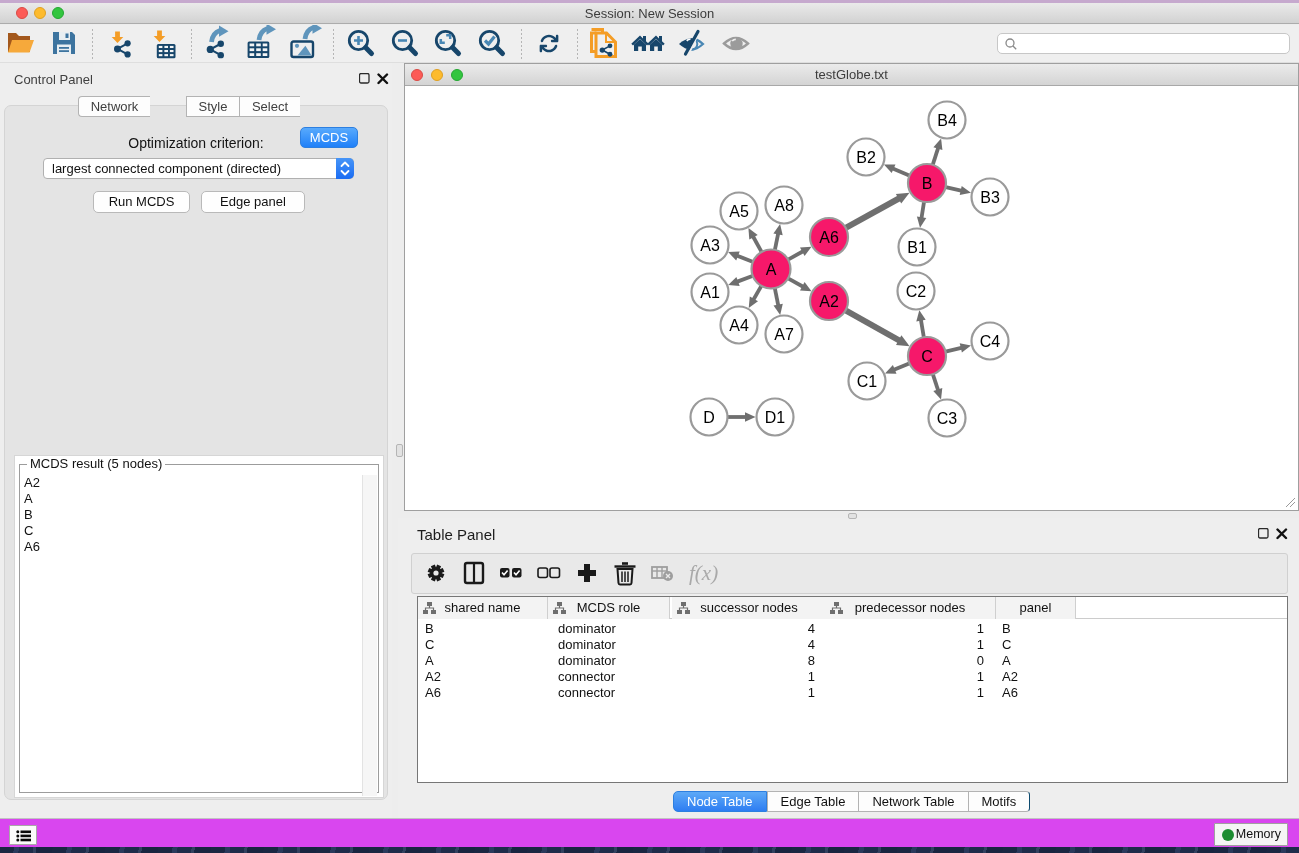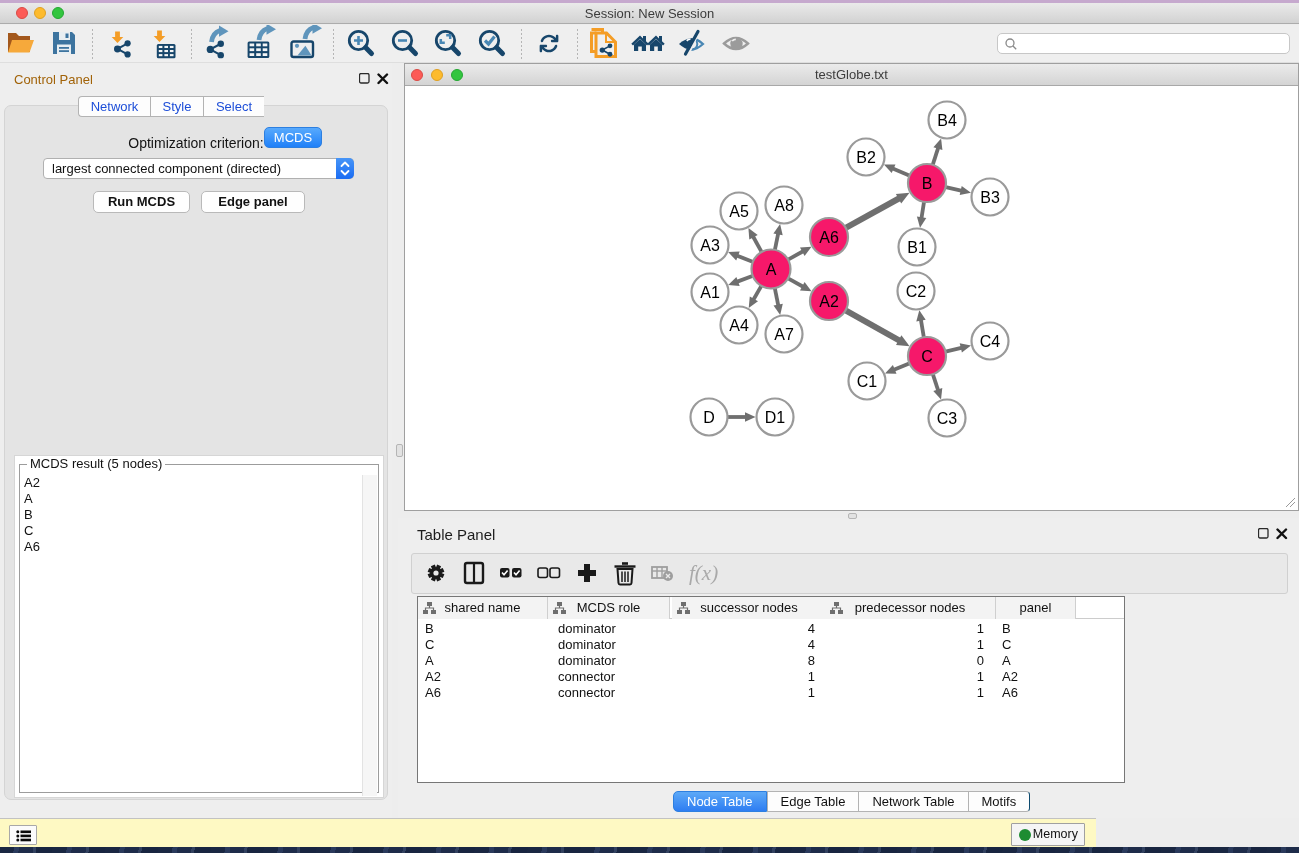--- a/index.html
+++ b/index.html
@@ -11,53 +11,53 @@
 #deskBot { left:0; top:847px; width:1299px; height:6px; background:repeating-linear-gradient(100deg,#1a2742 0 14px,#2a3a5c 14px 19px,#1e2c4a 19px 33px,#32415f 33px 36px,#182540 36px 52px); }
 
 #titlebar { left:0; top:3px; width:1299px; height:21px; background:linear-gradient(#eaeaea,#d2d2d2); border-bottom:1px solid #acacac; }
 #titlebar .title { width:100%; text-align:center; font-size:13px; color:#3c3c3c; line-height:21px; }
 .tl { position:absolute; width:12px; height:12px; border-radius:50%; top:4px; }
 
 #toolbar { left:0; top:25px; width:1299px; height:38px; background:#efefef; border-bottom:1px solid #dedede; }
 .tsep { position:absolute; top:4px; width:1px; height:30px; background-image:linear-gradient(#b5b5b5 50%, rgba(0,0,0,0) 50%); background-size:1px 4px; }
 
 #cpanel { left:0; top:63px; width:392px; height:755px; background:#eeeeee; }
-#cpHeader { left:14px; top:9px; font-size:13px; color:#a16207; }
+#cpHeader { left:14px; top:9px; font-size:13px; color:#404040; }
 #cpInner { left:4px; top:42px; width:384px; height:695px; background:#e4e4e4; border:1px solid #d4d4d4; border-radius:7px; }
 .tabrow { position:absolute; top:33px; left:78px; height:21px; display:flex; }
-.tab { height:21px; line-height:20px; font-size:13px; color:#1d4ed8; background:#fdfdfd; border:1px solid #b3b3b3; border-right:none; padding:0 14px; text-align:center; }
+.tab { height:21px; line-height:20px; font-size:13px; color:#404040; background:#fdfdfd; border:1px solid #b3b3b3; border-right:none; padding:0 14px; text-align:center; }
 .tab:first-child { border-top-left-radius:4px; border-bottom-left-radius:4px; }
 .tab.sel { background:linear-gradient(#58aafd,#2080f8); color:#fff; border:1px solid #2d7fe0; border-radius:5px; }
 #optLabel { left:3px; top:72px; width:386px; text-align:center; font-size:14px; color:#141414; }
 #combo { left:43px; top:95px; width:311px; height:21px; background:#fff; border:1px solid #b0b0b0; border-radius:4px; font-size:13px; color:#111; line-height:19px; padding-left:8px; }
 #comboStep { right:-1px; top:-1px; width:18px; height:21px; background:linear-gradient(#4795f7,#1a6cf3); border-radius:0 5px 5px 0; }
-.btn { position:absolute; height:22px; background:#fefefe; border:1px solid #b9b9b9; border-radius:5px; font-size:13px; color:#111; text-align:center; line-height:20px;font-weight:bold; }
+.btn { position:absolute; height:22px; background:#fefefe; border:1px solid #b9b9b9; border-radius:5px; font-size:13px; color:#111; text-align:center; line-height:20px; }
 #mcdsBox { left:14px; top:392px; width:370px; height:343px; background:#fff; border:1px solid #d6d6d6; }
 #mcdsGroup { position:absolute; left:4px; top:8px; right:4px; bottom:4px; border:1px solid #9c9c9c; }
 #mcdsTitle { position:absolute; left:7px; top:0px; background:#fff; font-size:13px; color:#111; padding:0 3px; }
 #mcdsList { position:absolute; left:1px; top:10px; width:346px; font-size:13px; color:#111; line-height:16px; padding-left:3px; }
 #mcdsScroll { position:absolute; right:1px; top:10px; width:15px; height:321px; background:#f6f6f6; border-left:1px solid #e3e3e3; }
 
 #gwin { left:404px; top:63px; width:895px; height:448px; background:#fff; border:1px solid #9f9f9f; }
 #gtitle { position:absolute; left:0; top:0; width:100%; height:22px; background:linear-gradient(#ebebeb,#d4d4d4); border-bottom:1px solid #a8a8a8; }
 #gtitle .title { width:100%; text-align:center; font-size:13px; color:#3c3c3c; line-height:21px; }
 
 #tpanel { left:398px; top:518px; width:901px; height:300px; background:#eeeeee; }
 #tpTitle { left:19px; top:8px; font-size:15px; color:#1c1c1c; }
 #tpToolbar { left:13px; top:35px; width:877px; height:41px; background:#e9e9e9; border:1px solid #d0d0d0; border-radius:3px; }
-#ttable { left:19px; top:78px; width:708px; height:187px; background:#fff; border:1px solid #767676; }
+#ttable { left:19px; top:78px; width:871px; height:187px; background:#fff; border:1px solid #767676; }
 #thead { position:absolute; left:0; top:0; width:100%; height:22px; background:#fff; border-bottom:1px solid #cccccc; font-size:13px; color:#111; }
 .thcell { position:absolute; top:0; height:22px; line-height:22px; text-align:center; border-right:1px solid #cfcfcf; background:#f3f3f3; }
 .trow { position:absolute; font-size:13px; color:#111; height:16px; line-height:16px; }
 .tabs2 { position:absolute; left:275px; top:273px; height:21px; display:flex; }
 .tab2 { height:21px; line-height:20px; font-size:13px; color:#111; background:#fdfdfd; border:1px solid #b3b3b3; border-right:none; padding:0 13px; }
 .tab2:last-child { border-right:1px solid #0c4a6e; border-top-right-radius:4px; border-bottom-right-radius:4px; }
 .tab2.sel { background:linear-gradient(#5da9f7,#2d7df2); color:#fff; border:1px solid #2d7fe0; border-radius:5px 0 0 5px; }
 
-#statusbar { left:0; top:818px; width:1096px; height:29px; background:#fef9c3; border-top:1px solid #c2c2c2; }
+#statusbar { left:0; top:818px; width:1299px; height:29px; background:#d946ef; border-top:1px solid #c2c2c2; }
 #listBtn { position:absolute; left:9px; top:6px; width:28px; height:20px; border:1px solid #a8a8a8; border-radius:1px; background:#fbfbfb; }
 #memBtn { position:absolute; right:11px; top:4px; width:74px; height:23px; border:1px solid #a0a0a0; border-radius:1px; background:#f5f5f5; font-size:12.5px; color:#111; line-height:21px; text-align:right; padding-right:6px; }
 #memBtn .dot { position:absolute; left:7px; top:5px; width:12px; height:12px; border-radius:50%; background:#1d8c31; }
 </style>
 </head>
 <body>
 <div id="deskTop" class="abs"></div>
 <div id="titlebar" class="abs">
   <div class="tl" style="left:16px;background:#fc5b57;border:0.5px solid #d94b46;"></div>
   <div class="tl" style="left:34px;background:#fdbb2e;border:0.5px solid #dfa023;"></div>
@@ -234,21 +234,21 @@
 <div class="abs" style="left:390px;top:63px;width:2px;height:755px;background:#d8d8d8;"></div>
 <div id="cpanel" class="abs">
   <div id="cpHeader" class="abs">Control Panel</div>
   <svg class="abs" style="left:359px;top:10px" width="30" height="12" viewBox="0 0 30 12">
     <rect x="0.5" y="0.5" width="9.5" height="9.5" fill="none" stroke="#2a2a2a" stroke-width="1.3" rx="1.5"></rect>
     <path d="M19.5 1.5 L28 10 M28 1.5 L19.5 10" stroke="#111" stroke-width="2.4" fill="none" stroke-linecap="round"></path>
   </svg>
   <div id="cpInner" class="abs"></div>
   <div class="tabrow">
     <div class="tab" style="width:72px;padding:0;">Network</div>
-    <div class="tab" style="width:53px;padding:0;">Style</div>
+    <div class="tab" style="width:53px;padding:0;margin-left:36px;">Style</div>
     <div class="tab" style="width:61px;padding:0;">Select</div>
     <div class="tab sel" style="width:58px;padding:0;margin-top:31px;">MCDS</div>
   </div>
   <div id="combo" class="abs">largest connected component (directed)
     <div id="comboStep" class="abs">
       <svg width="18" height="21" viewBox="0 0 18 21">
           <path d="M5.5 8 L9 4.5 L12.5 8" stroke="#fff" stroke-width="1.8" fill="none" stroke-linecap="round" stroke-linejoin="round"></path>
           <path d="M5.5 13 L9 16.5 L12.5 13" stroke="#fff" stroke-width="1.8" fill="none" stroke-linecap="round" stroke-linejoin="round"></path>
         </svg>
     </div>

